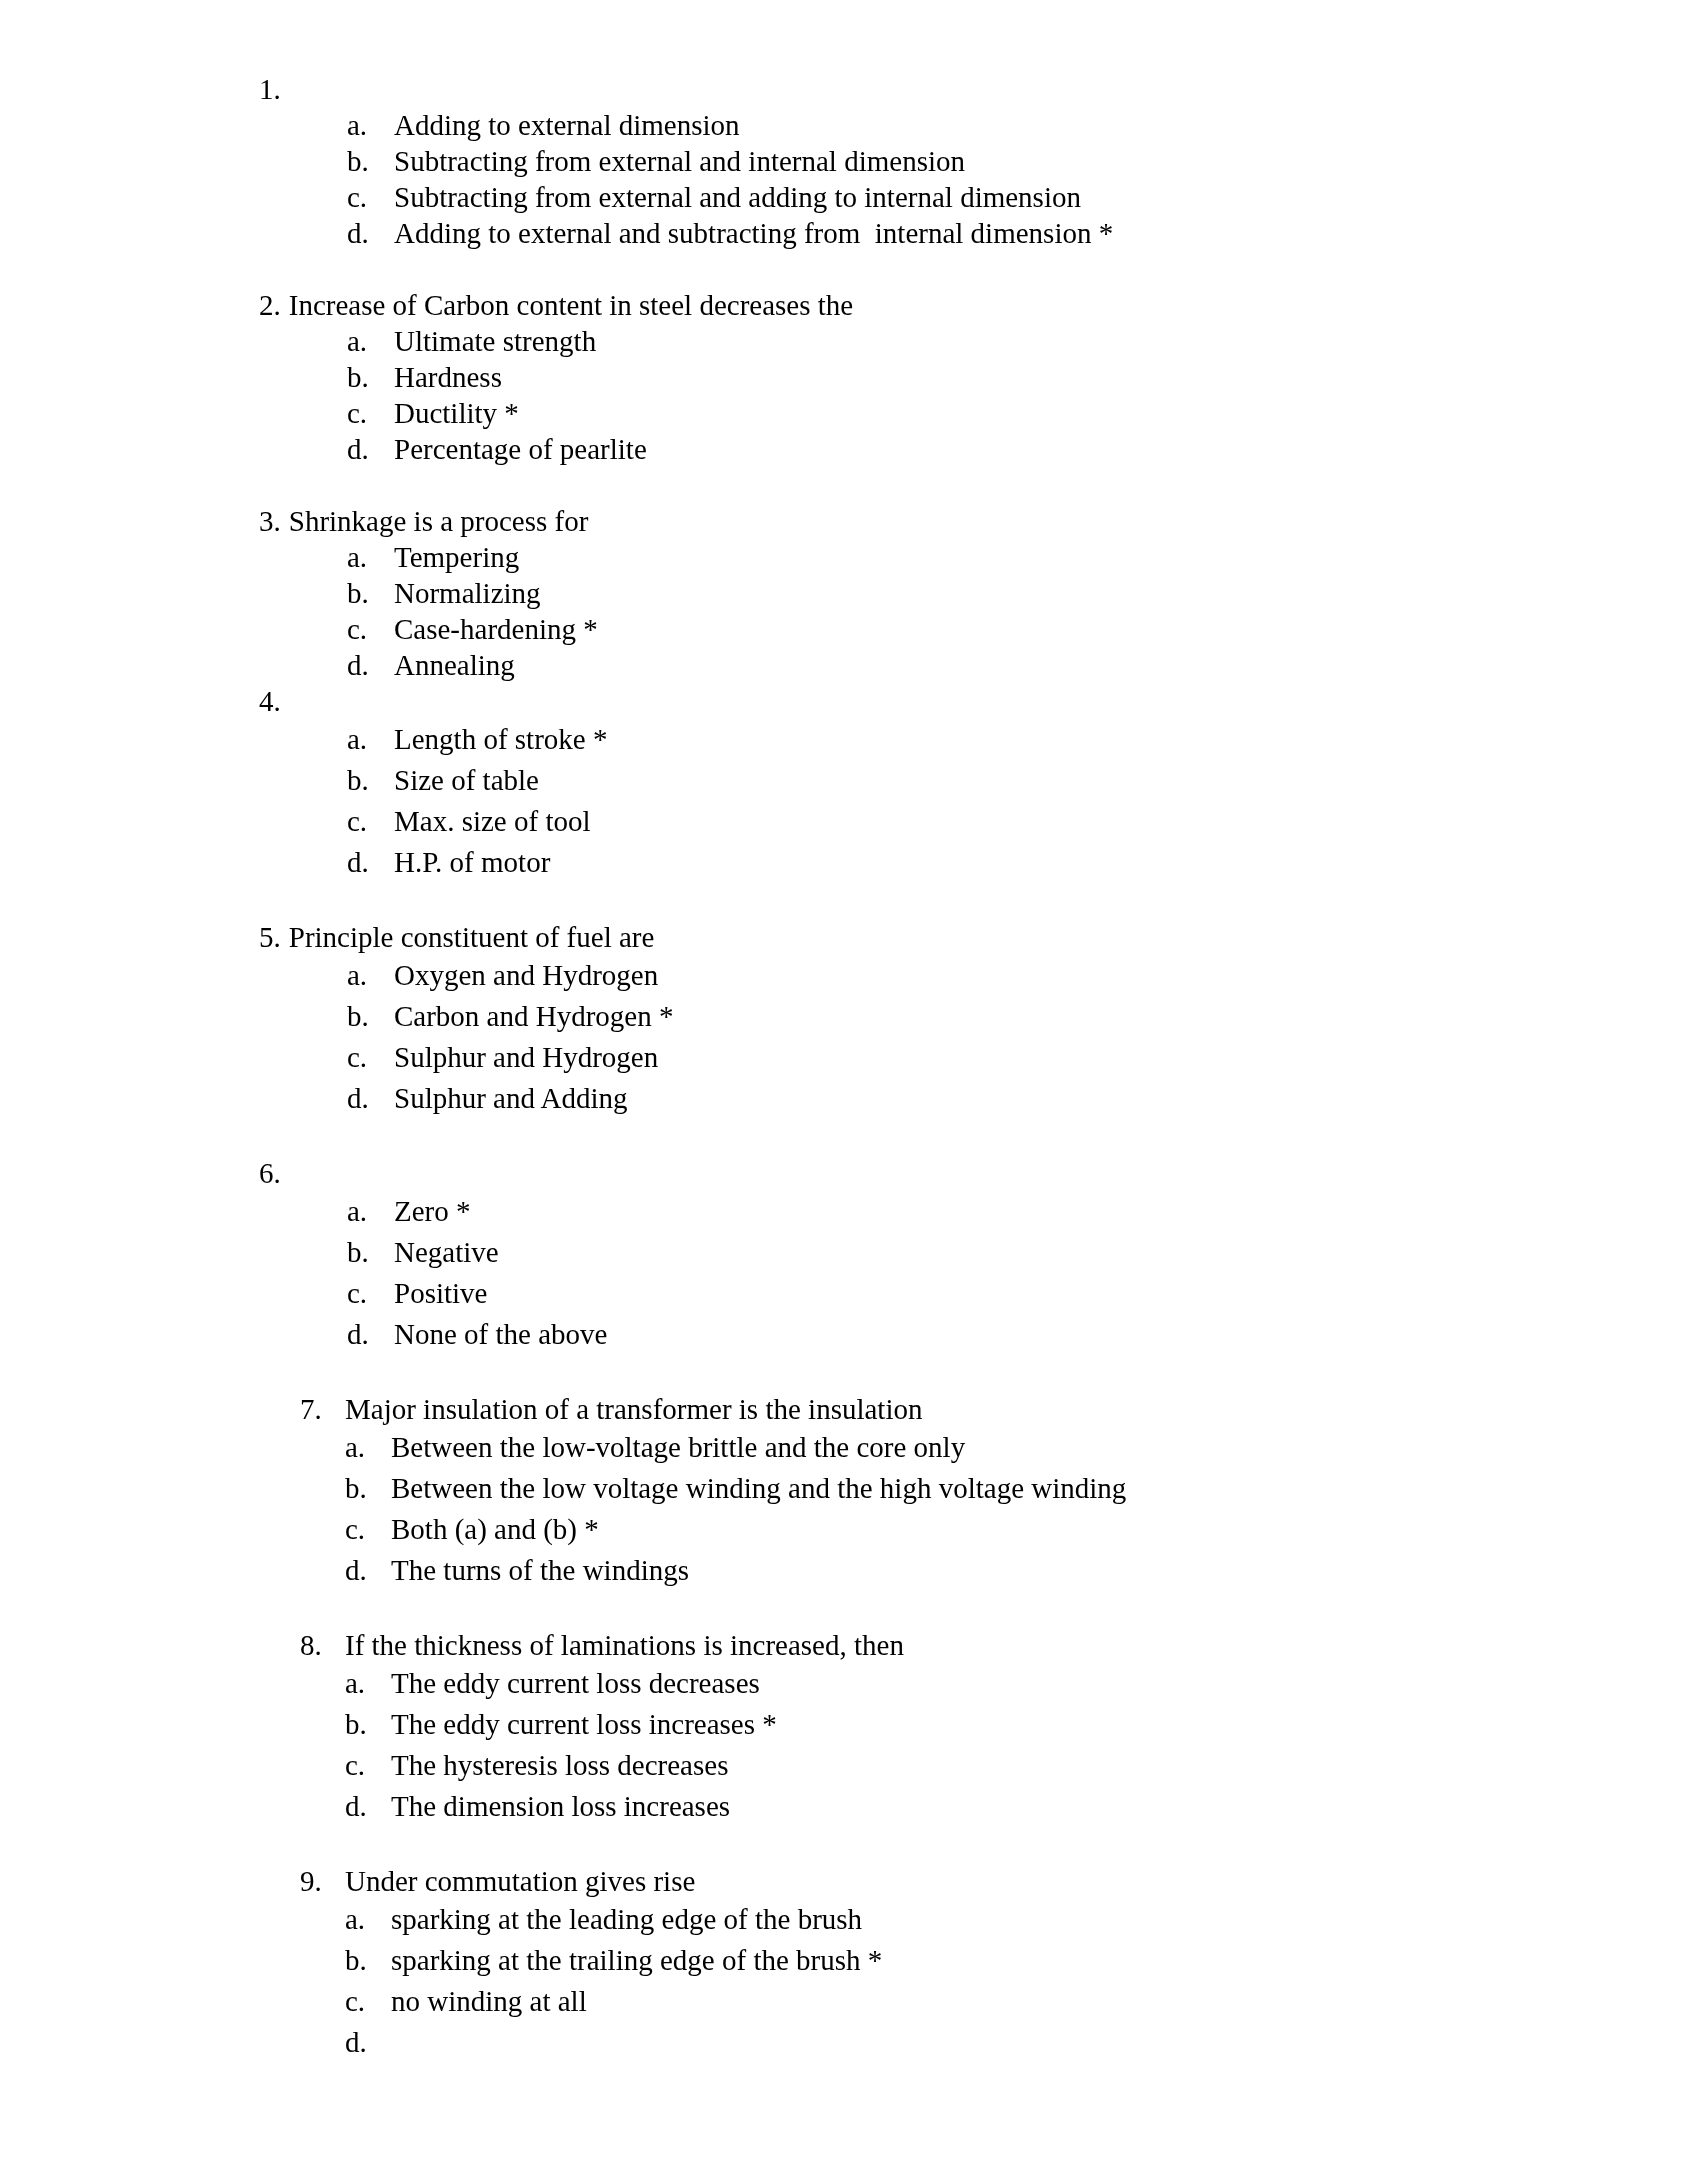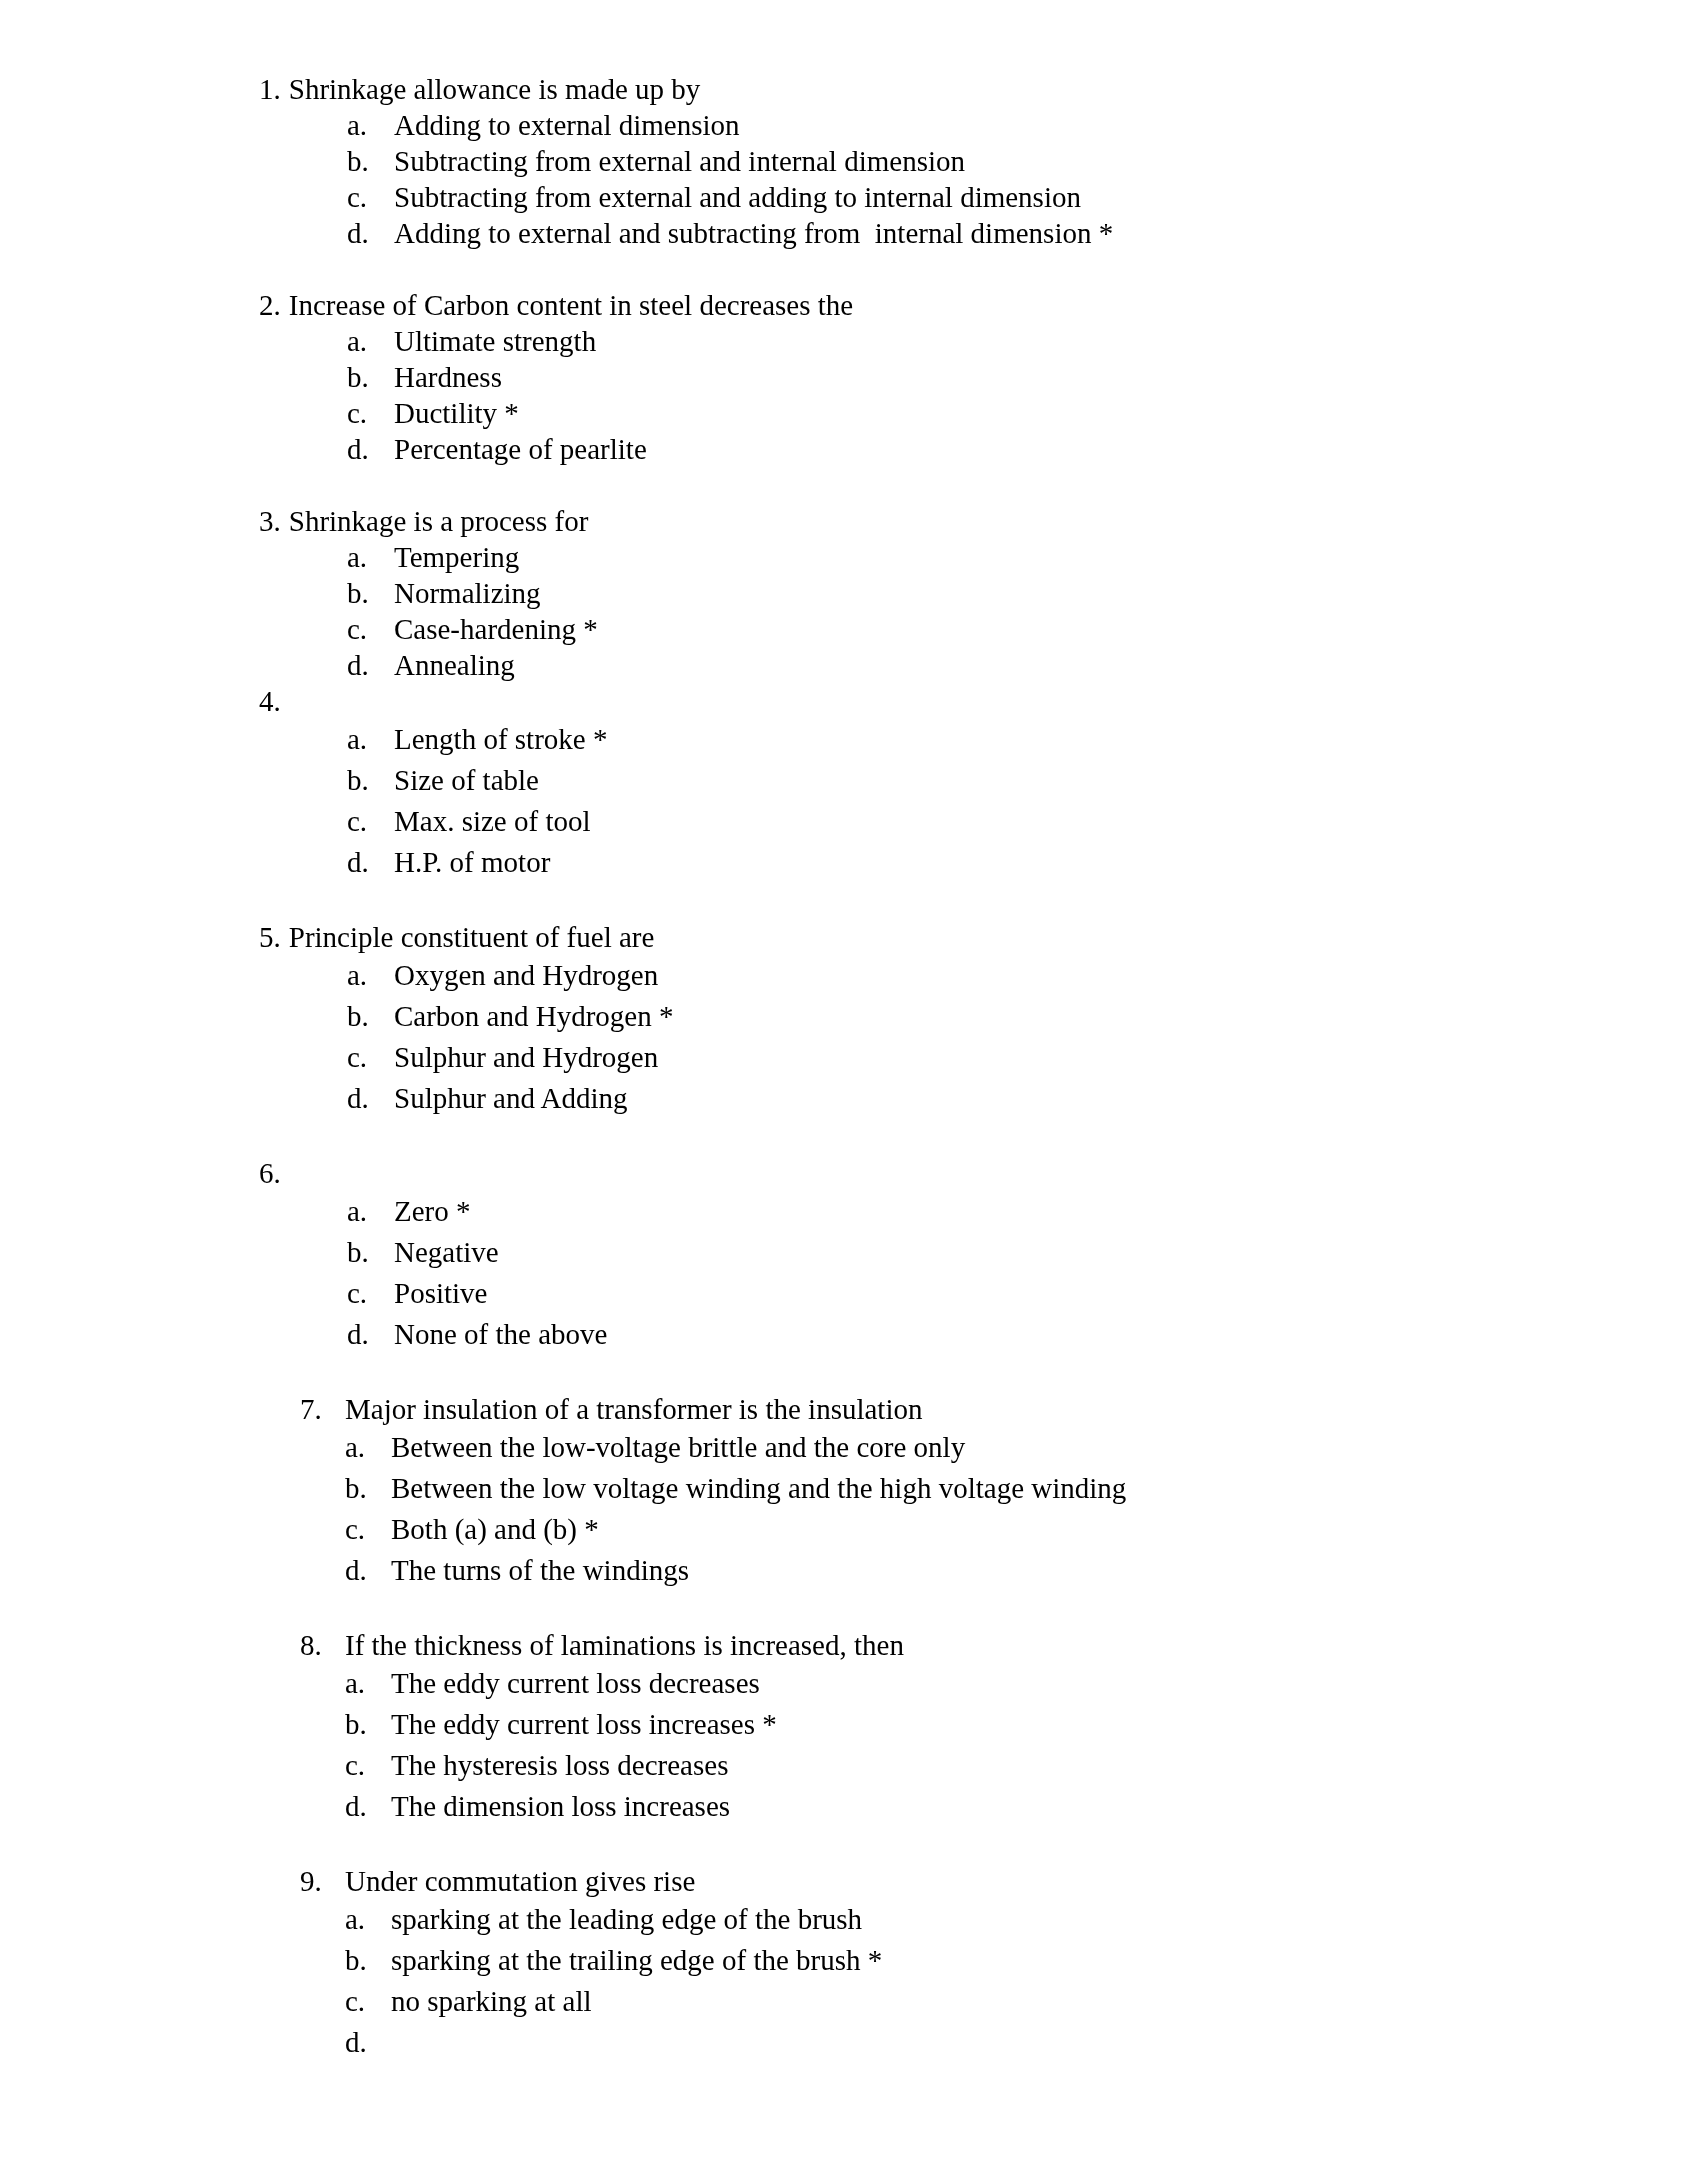--- a/index.html
+++ b/index.html
@@ -96,21 +96,21 @@
   .looser .opt-line {
     line-height: 41px;
   }
 </style>
 </head>
 <body>
 
 <div id="page">
   <div id="content" style="padding-top: 71px;">
       <div class="question-block style-a no-gap-before">
-        <div class="q-line"><span class="q-num">1.</span><span class="q-text">Shrinkage allowance is made up by</span></div>
+        <div class="q-line"><span class="q-num">1.</span></div>
         <div class="opt-line"><span class="opt-letter">a.</span><span class="opt-text">Adding to external dimension</span></div>
         <div class="opt-line"><span class="opt-letter">b.</span><span class="opt-text">Subtracting from external and internal dimension</span></div>
         <div class="opt-line"><span class="opt-letter">c.</span><span class="opt-text">Subtracting from external and adding to internal dimension</span></div>
         <div class="opt-line"><span class="opt-letter">d.</span><span class="opt-text">Adding to external and subtracting from  internal dimension *</span></div>
       </div>
       <div class="question-block style-a gap-before">
         <div class="q-line"><span class="q-num">2.</span><span class="q-text">Increase of Carbon content in steel decreases the</span></div>
         <div class="opt-line"><span class="opt-letter">a.</span><span class="opt-text">Ultimate strength</span></div>
         <div class="opt-line"><span class="opt-letter">b.</span><span class="opt-text">Hardness</span></div>
         <div class="opt-line"><span class="opt-letter">c.</span><span class="opt-text">Ductility *</span></div>
@@ -155,18 +155,18 @@
         <div class="q-line"><span class="q-num">8.</span><span class="q-text">If the thickness of laminations is increased, then</span></div>
         <div class="opt-line"><span class="opt-letter">a.</span><span class="opt-text">The eddy current loss decreases</span></div>
         <div class="opt-line"><span class="opt-letter">b.</span><span class="opt-text">The eddy current loss increases *</span></div>
         <div class="opt-line"><span class="opt-letter">c.</span><span class="opt-text">The hysteresis loss decreases</span></div>
         <div class="opt-line"><span class="opt-letter">d.</span><span class="opt-text">The dimension loss increases</span></div>
       </div>
       <div class="question-block style-b looser gap-before">
         <div class="q-line"><span class="q-num">9.</span><span class="q-text">Under commutation gives rise</span></div>
         <div class="opt-line"><span class="opt-letter">a.</span><span class="opt-text">sparking at the leading edge of the brush</span></div>
         <div class="opt-line"><span class="opt-letter">b.</span><span class="opt-text">sparking at the trailing edge of the brush *</span></div>
-        <div class="opt-line"><span class="opt-letter">c.</span><span class="opt-text">no sparking at all</span></div>
+        <div class="opt-line"><span class="opt-letter">c.</span><span class="opt-text">no winding at all</span></div>
         <div class="opt-line"><span class="opt-letter">d.</span></div>
       </div>
     </div>
 </div>
 
 
 </body></html>

